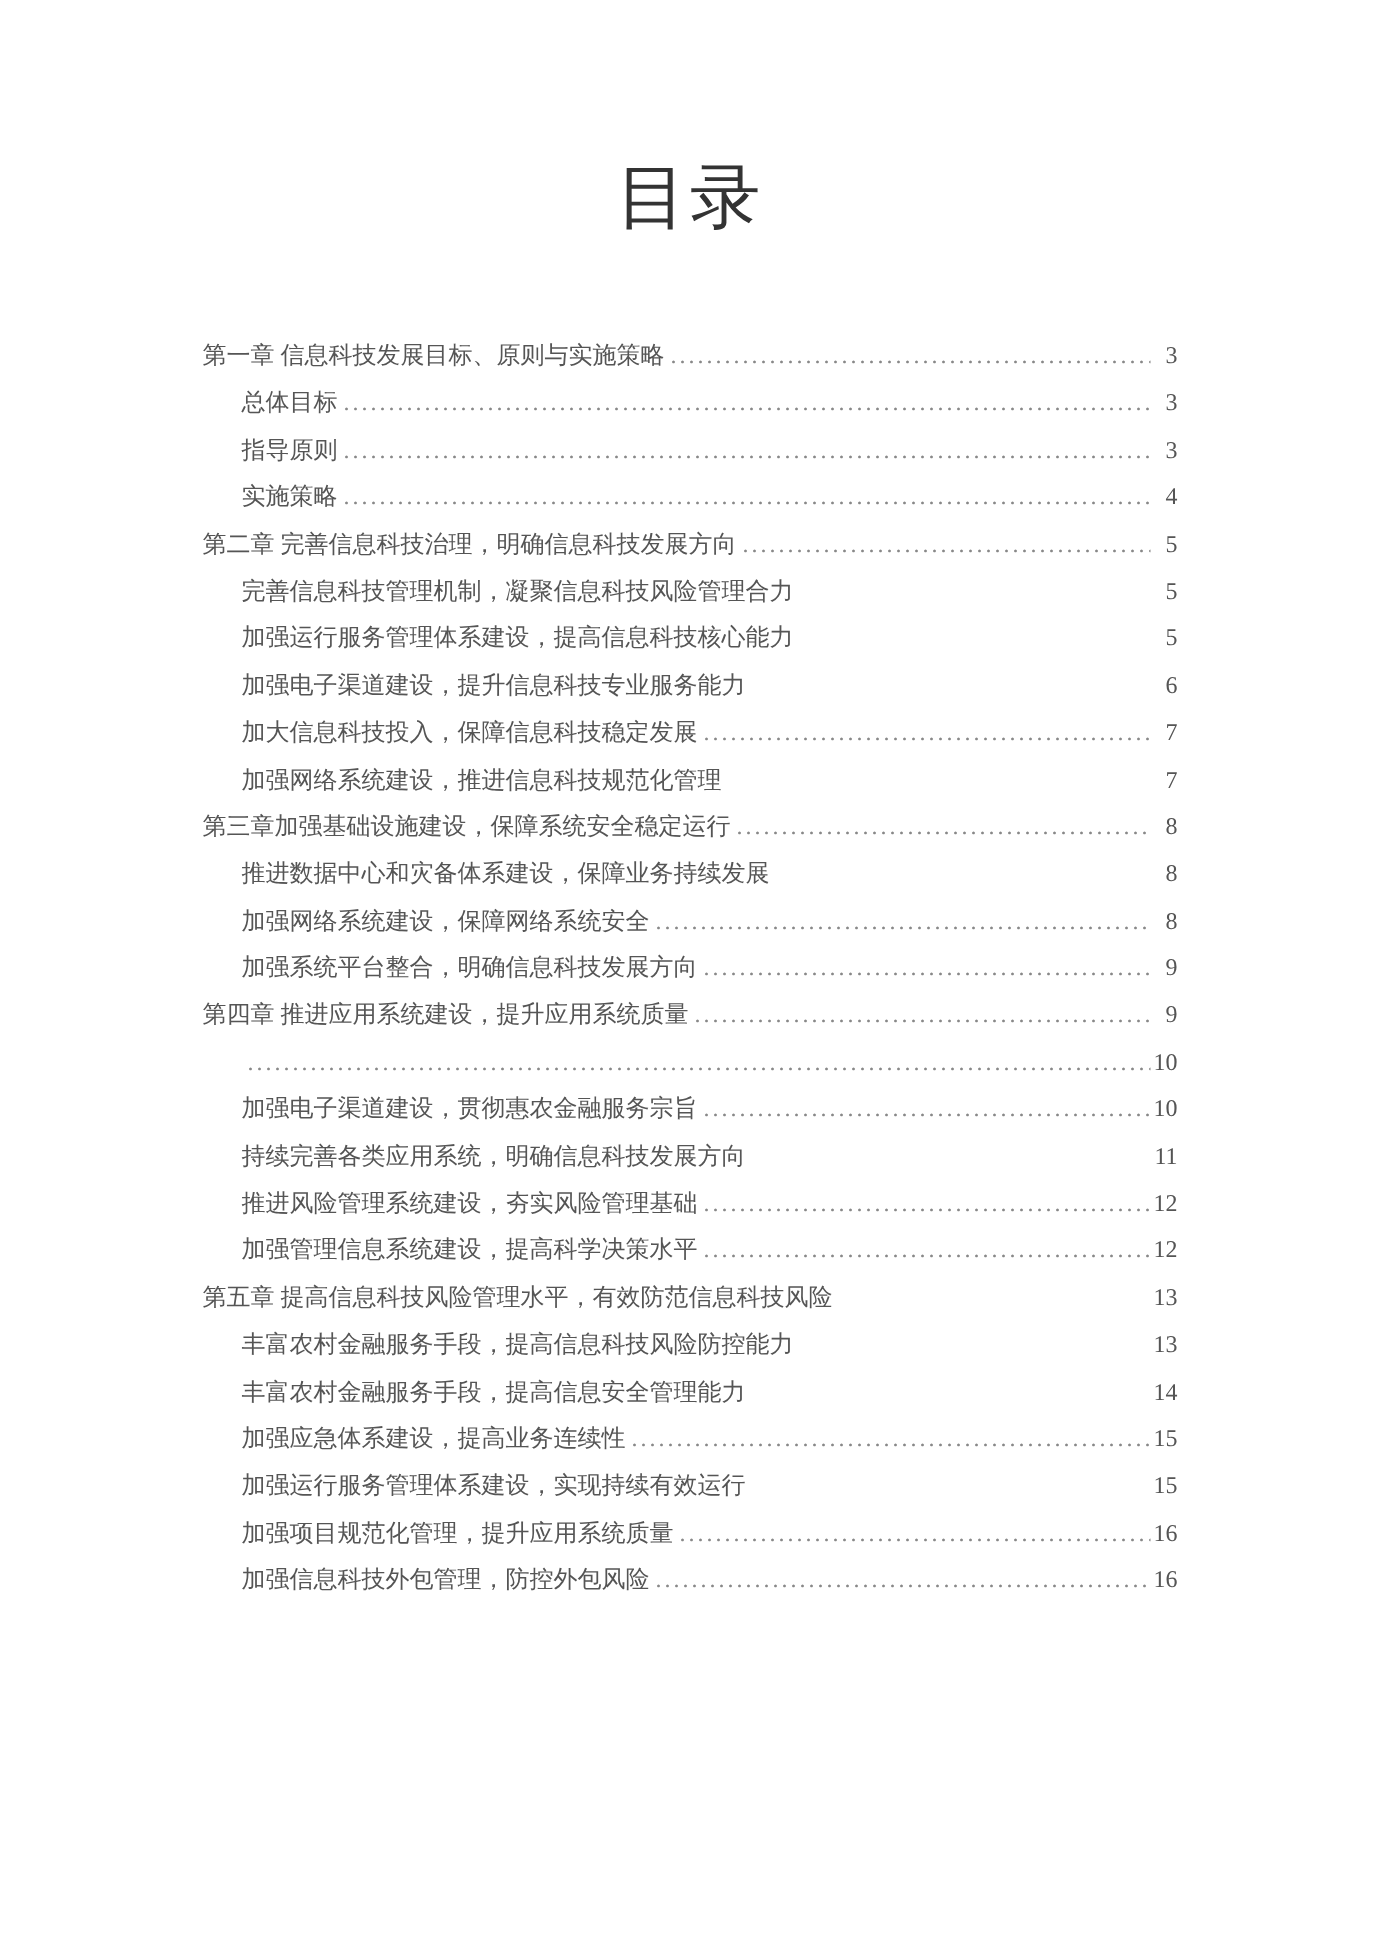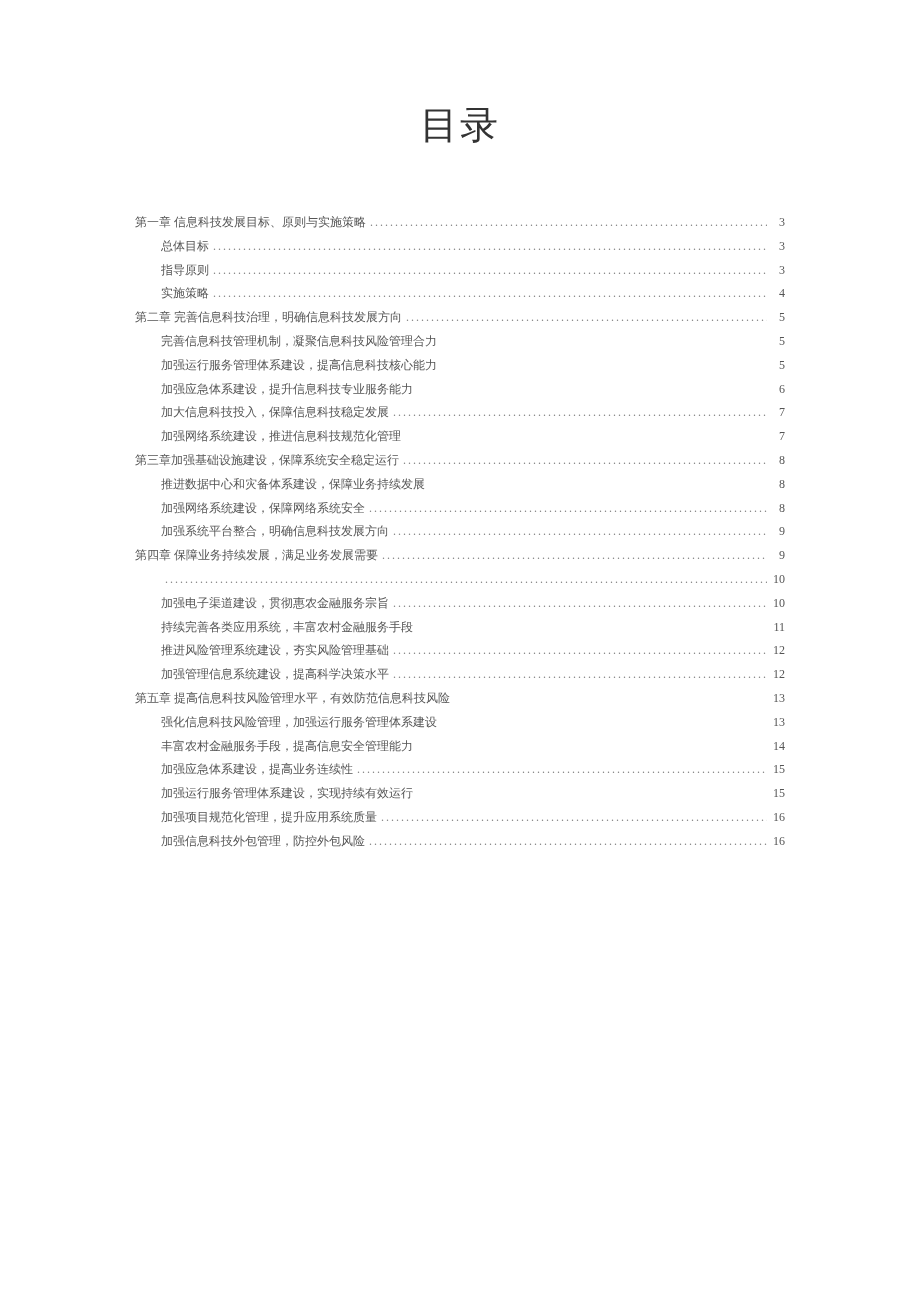--- a/index.html
+++ b/index.html
@@ -12,28 +12,28 @@
       height: 1303px;
       background: #ffffff;
       font-family: "SimSun", "宋体", serif;
       color: #333333;
     }
     .page {
       padding: 100px 135px 60px 135px;
     }
     .title {
       text-align: center;
-      font-size: 38px;
+      font-size: 47px;
       font-weight: normal;
       margin-bottom: 60px;
       font-family: "SimSun", "宋体", serif;
       letter-spacing: 2px;
     }
     .toc {
-      font-size: 12px;
+      font-size: 16px;
       line-height: 1.9;
       color: #555555;
     }
     .toc-entry {
       display: flex;
       align-items: baseline;
       white-space: nowrap;
       overflow: hidden;
     }
     .toc-entry.level-1 {
@@ -101,21 +101,21 @@
         <span class="toc-text">完善信息科技管理机制，凝聚信息科技风险管理合力</span>
         <span class="toc-dots-hidden"></span>
         <span class="toc-page">5</span>
       </div>
       <div class="toc-entry level-2">
         <span class="toc-text">加强运行服务管理体系建设，提高信息科技核心能力</span>
         <span class="toc-dots-hidden"></span>
         <span class="toc-page">5</span>
       </div>
       <div class="toc-entry level-2">
-        <span class="toc-text">加强应急体系建设，提升信息科技专业服务能力</span>
+        <span class="toc-text">加强电子渠道建设，提升信息科技专业服务能力</span>
         <span class="toc-dots-hidden"></span>
         <span class="toc-page">6</span>
       </div>
       <div class="toc-entry level-2">
         <span class="toc-text">加大信息科技投入，保障信息科技稳定发展</span>
         <span class="toc-dots"></span>
         <span class="toc-page">7</span>
       </div>
       <div class="toc-entry level-2">
         <span class="toc-text">加强网络系统建设，推进信息科技规范化管理</span>
@@ -136,55 +136,55 @@
         <span class="toc-text">加强网络系统建设，保障网络系统安全</span>
         <span class="toc-dots"></span>
         <span class="toc-page">8</span>
       </div>
       <div class="toc-entry level-2">
         <span class="toc-text">加强系统平台整合，明确信息科技发展方向</span>
         <span class="toc-dots"></span>
         <span class="toc-page">9</span>
       </div>
       <div class="toc-entry level-1">
-        <span class="toc-text">第四章 保障业务持续发展，满足业务发展需要</span>
+        <span class="toc-text">第四章 推进应用系统建设，提升应用系统质量</span>
         <span class="toc-dots"></span>
         <span class="toc-page">9</span>
       </div>
       <div class="toc-entry level-2">
         <span class="toc-dots"></span>
         <span class="toc-page">10</span>
       </div>
       <div class="toc-entry level-2">
         <span class="toc-text">加强电子渠道建设，贯彻惠农金融服务宗旨</span>
         <span class="toc-dots"></span>
         <span class="toc-page">10</span>
       </div>
       <div class="toc-entry level-2">
-        <span class="toc-text">持续完善各类应用系统，丰富农村金融服务手段</span>
+        <span class="toc-text">持续完善各类应用系统，明确信息科技发展方向</span>
         <span class="toc-dots-hidden"></span>
         <span class="toc-page">11</span>
       </div>
       <div class="toc-entry level-2">
         <span class="toc-text">推进风险管理系统建设，夯实风险管理基础</span>
         <span class="toc-dots"></span>
         <span class="toc-page">12</span>
       </div>
       <div class="toc-entry level-2">
         <span class="toc-text">加强管理信息系统建设，提高科学决策水平</span>
         <span class="toc-dots"></span>
         <span class="toc-page">12</span>
       </div>
       <div class="toc-entry level-1">
         <span class="toc-text">第五章 提高信息科技风险管理水平，有效防范信息科技风险</span>
         <span class="toc-dots-hidden"></span>
         <span class="toc-page">13</span>
       </div>
       <div class="toc-entry level-2">
-        <span class="toc-text">强化信息科技风险管理，加强运行服务管理体系建设</span>
+        <span class="toc-text">丰富农村金融服务手段，提高信息科技风险防控能力</span>
         <span class="toc-dots-hidden"></span>
         <span class="toc-page">13</span>
       </div>
       <div class="toc-entry level-2">
         <span class="toc-text">丰富农村金融服务手段，提高信息安全管理能力</span>
         <span class="toc-dots-hidden"></span>
         <span class="toc-page">14</span>
       </div>
       <div class="toc-entry level-2">
         <span class="toc-text">加强应急体系建设，提高业务连续性</span>

